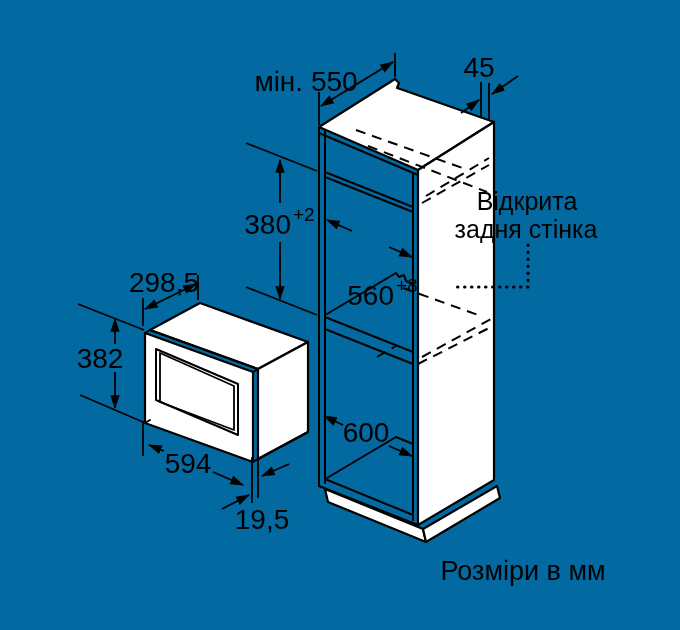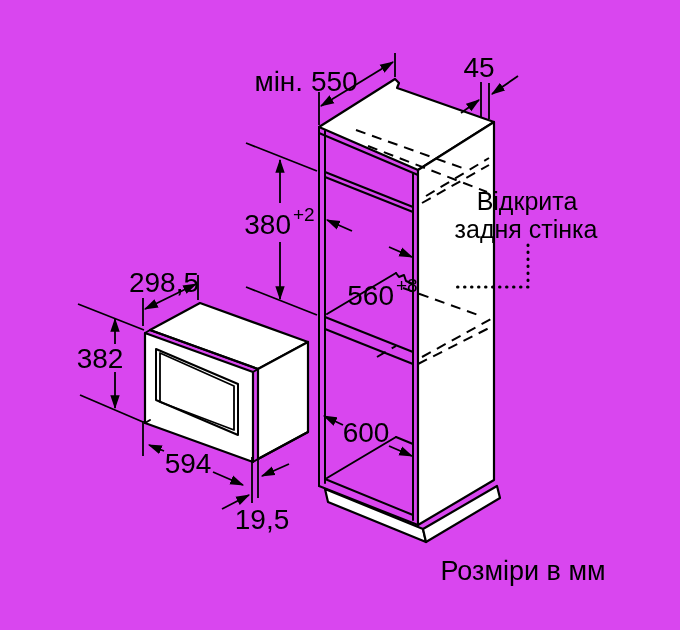--- a/index.html
+++ b/index.html
@@ -8,21 +8,21 @@
     background:#ffffff;
     width:680px;
     height:630px;
     overflow:hidden;
     font-family:"Liberation Sans", sans-serif;
   }
   .stage{
     position:relative;
     width:680px;
     height:630px;
-    background:#d946ef;
+    background:#0369a1;
   }
   svg{display:block}
   .ln      {stroke:#000; stroke-width:2;   fill:none; stroke-linejoin:round; stroke-linecap:round;}
   .ln-thin {stroke:#000; stroke-width:1.8; fill:none; stroke-linejoin:round; stroke-linecap:round;}
   .face    {fill:#ffffff; stroke:#000; stroke-width:2.2; stroke-linejoin:round;}
   .dash    {stroke:#000; stroke-width:2; fill:none; stroke-dasharray:10 7; stroke-linecap:butt;}
   .dot     {stroke:#000; stroke-width:3; fill:none; stroke-dasharray:0.5 6.5; stroke-linecap:round;}
   .dim     {stroke:#000; stroke-width:1.8; fill:none;}
   .lbl     {font-family:"Liberation Sans", sans-serif; font-size:28px; fill:#000;}
   .lbl-sup {font-family:"Liberation Sans", sans-serif; font-size:19px; fill:#000;}

